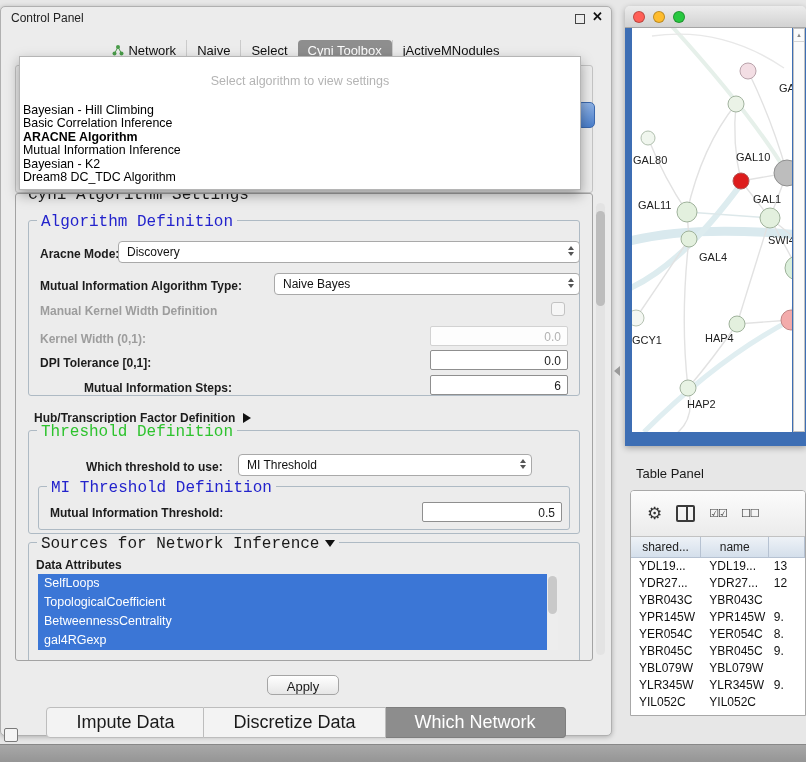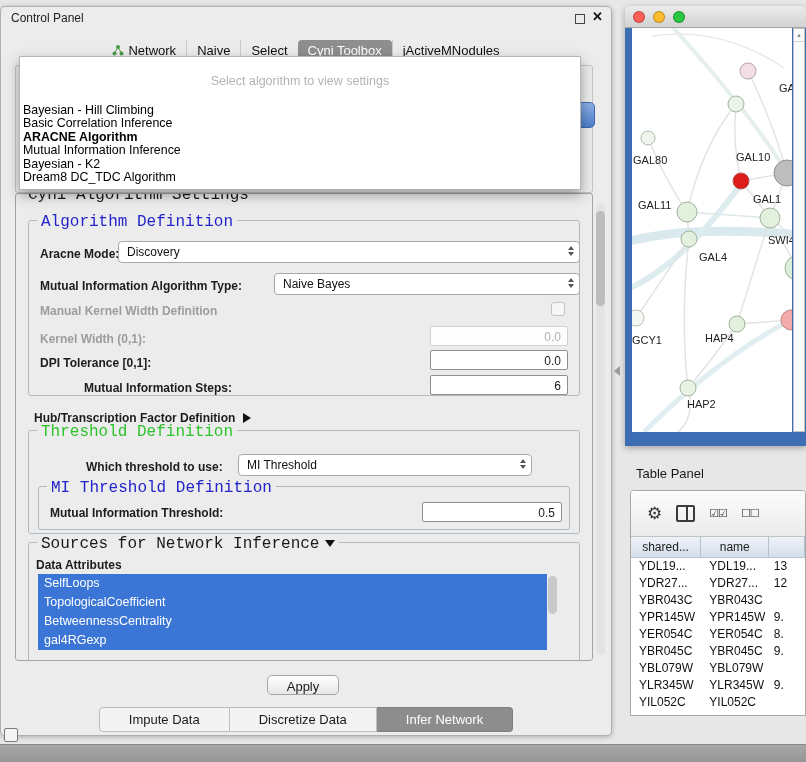--- a/index.html
+++ b/index.html
@@ -60,21 +60,21 @@
   .attr-scroll{position:absolute;right:0;top:0;width:11px;height:100%;background:#ededed;}
   .attr-thumb{position:absolute;left:1px;top:2px;width:9px;height:38px;background:#c9c9c9;border-radius:5px;}
 
   .sb-main{position:absolute;left:595px;top:196px;width:9px;height:452px;background:#e3e3e3;border-radius:5px;}
   .sb-thumb{position:absolute;left:0;top:8px;width:9px;height:95px;background:#bdbdbd;border-radius:5px;}
 
   .apply{position:absolute;left:266px;top:668px;width:72px;height:20px;border:1px solid #a5a5a5;border-radius:5px;
          background:linear-gradient(#ffffff,#e6e6e6);font-size:13px;text-align:center;padding-top:3px;box-sizing:border-box;}
 
   .btabs{position:absolute;left:0;right:0;top:700px;display:flex;justify-content:center;}
-  .btab{padding:4px 29px;font-size:13px;background:#f3f3f3;border:1px solid #bdbdbd;border-left:none;white-space:nowrap;text-align:center;}
+  .btab{padding:4px 29px;font-size:18px;background:#f3f3f3;border:1px solid #bdbdbd;border-left:none;white-space:nowrap;text-align:center;}
   .btab:first-child{border-left:1px solid #bdbdbd;border-radius:4px 0 0 4px;}
   .btab:last-child{border-radius:0 4px 4px 0;}
   .btab.sel{background:#8d8d8d;color:#fff;border-color:#7e7e7e;}
 
   
   .net{position:absolute;left:625px;top:6px;width:181px;height:440px;border-radius:5px 5px 0 0;overflow:hidden;
        box-shadow:0 2px 6px rgba(0,0,0,.3);}
   .net-title{height:22px;background:linear-gradient(#ececec,#d2d2d2);border-bottom:1px solid #a5a5a5;
              display:flex;align-items:center;padding-left:8px;box-sizing:border-box;}
   .tl{width:12px;height:12px;border-radius:50%;margin-right:8px;border:1px solid rgba(0,0,0,.25);box-sizing:border-box;}
@@ -229,21 +229,21 @@
 
     <div class="sb-main">
         <div class="sb-thumb"></div>
       </div>
 
     <div class="apply">Apply</div>
 
     <div class="btabs">
         <span class="btab">Impute Data</span>
         <span class="btab">Discretize Data</span>
-        <span class="btab sel">Infer Network</span>
+        <span class="btab sel">Which Network</span>
       </div>
   </div>
 
   <div class="net">
     <div class="net-title">
       <span class="tl red"></span>
       <span class="tl yel"></span>
       <span class="tl grn"></span>
     </div>
     <div class="net-body">

